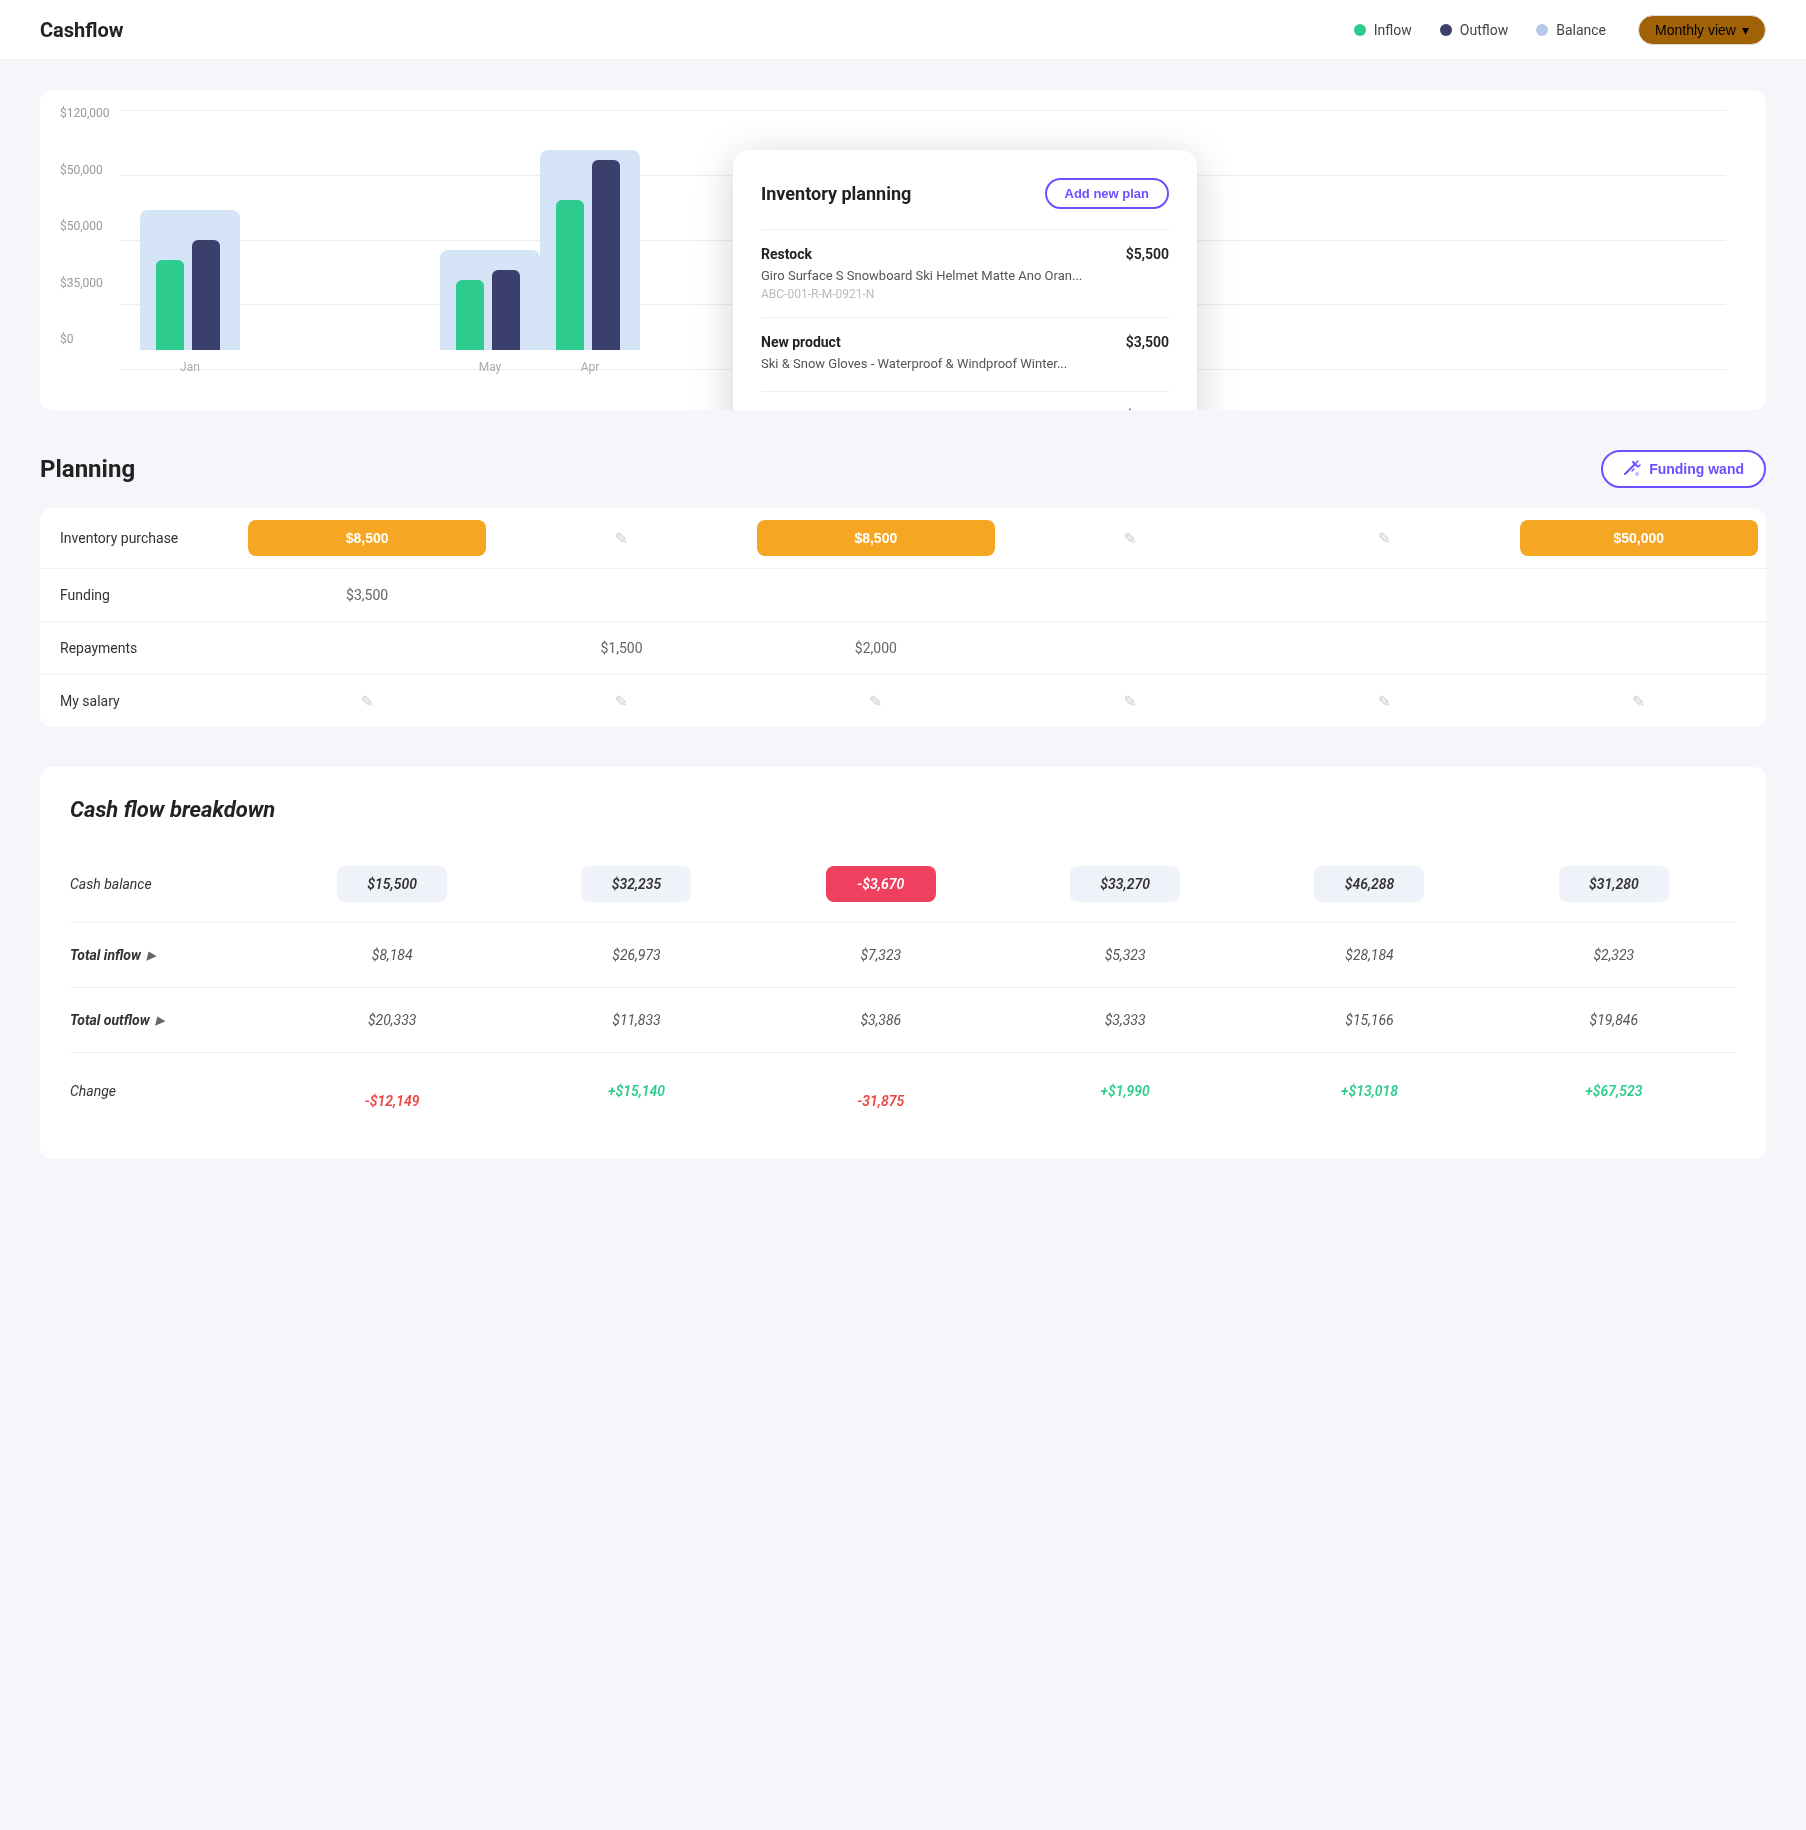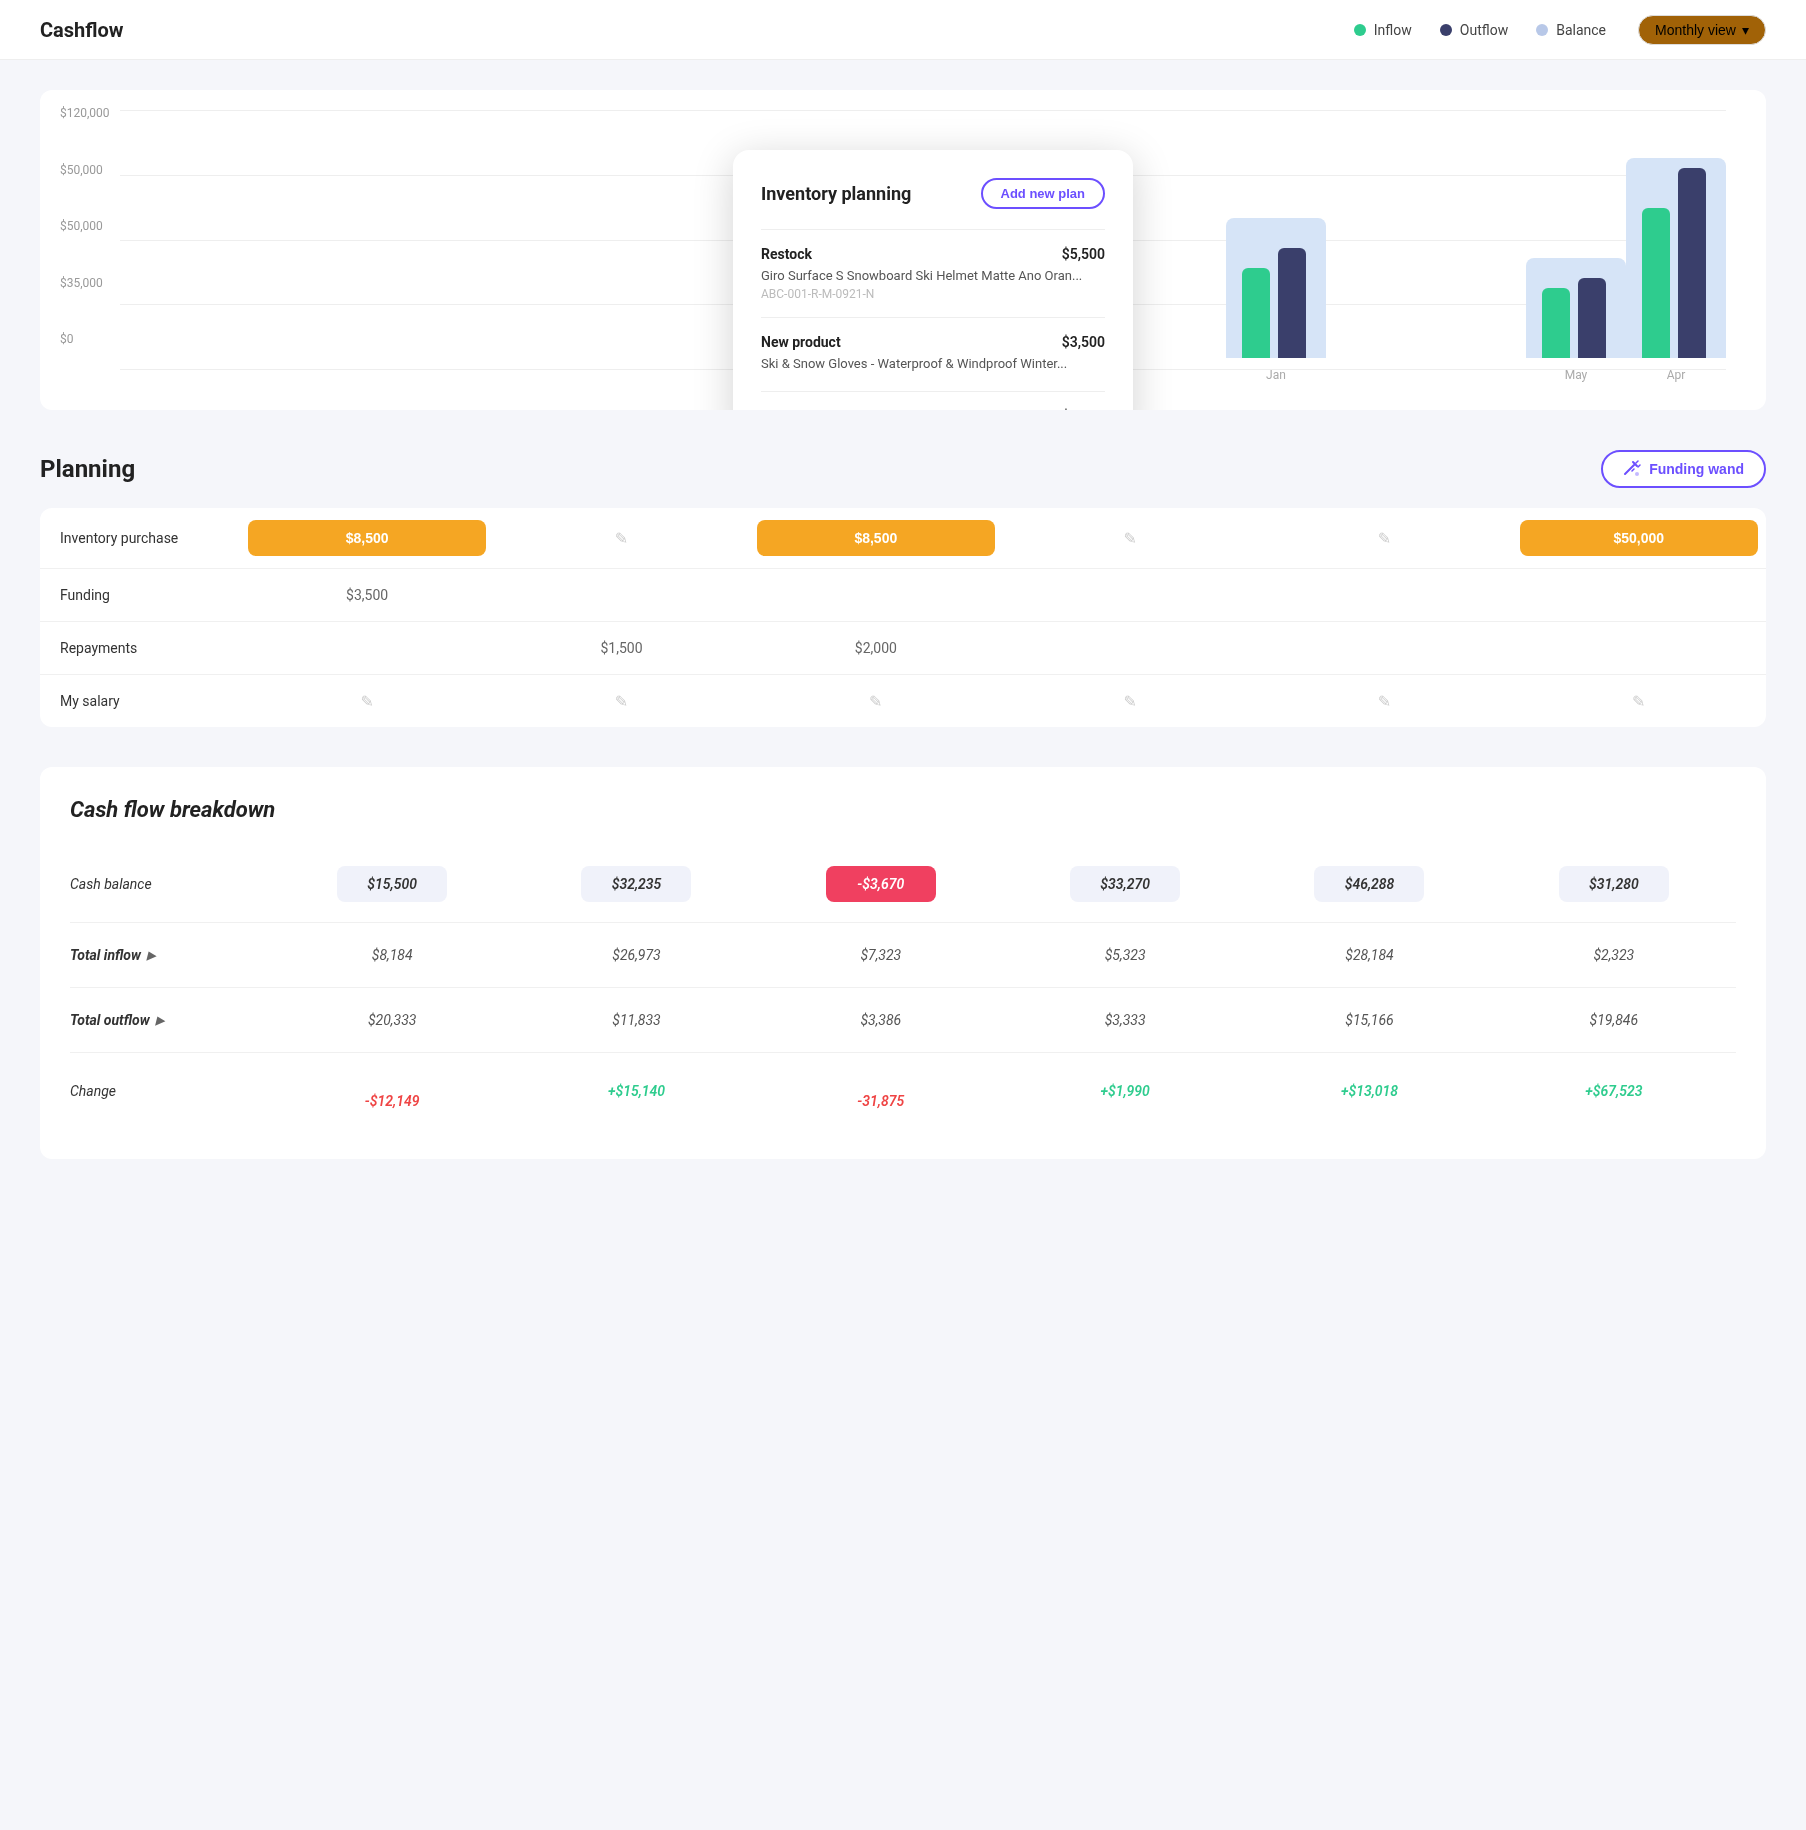--- a/index.html
+++ b/index.html
@@ -97,21 +97,21 @@
       z-index: 5;
     }
 
     
     .popup-overlay {
       position: absolute;
       top: 60px;
       left: 50%;
       transform: translateX(-170px);
       z-index: 10;
-      width: 400px;
+      width: 464px;
     }
     .popup-card {
       background: #fff;
       border-radius: 16px;
       box-shadow: 0 8px 40px rgba(0,0,0,0.18);
       padding: 28px 28px 0 28px;
       position: relative;
     }
     .popup-header {
       display: flex;
@@ -375,21 +375,21 @@
     <div class="chart-gridlines">
       <div class="gridline"></div>
       <div class="gridline"></div>
       <div class="gridline"></div>
       <div class="gridline"></div>
       <div class="gridline"></div>
     </div>
 
     <button class="chart-alert">⚠</button>
 
-    <div style="position:absolute;bottom:28px;left:100px;right:40px;height:240px;display:flex;align-items:flex-end;justify-content:flex-end;">
+    <div style="position:absolute;bottom:36px;left:100px;right:40px;height:240px;display:flex;align-items:flex-end;justify-content:flex-start;">
 
       <div style="display:flex;flex-direction:column;align-items:center;">
         <div style="position:relative;width:100px;height:140px;display:flex;align-items:flex-end;gap:6px;">
           <div style="position:absolute;bottom:0;left:0;width:100px;height:140px;background:#d6e4f7;border-radius:8px 8px 0 0;"></div>
           <div style="position:absolute;bottom:0;left:16px;width:28px;height:90px;background:#2ecc8e;border-radius:6px 6px 0 0;z-index:1;"></div>
           <div style="position:absolute;bottom:0;left:52px;width:28px;height:110px;background:#3a3f6b;border-radius:6px 6px 0 0;z-index:1;"></div>
         </div>
         <span class="col-label">Jan</span>
       </div>
 

